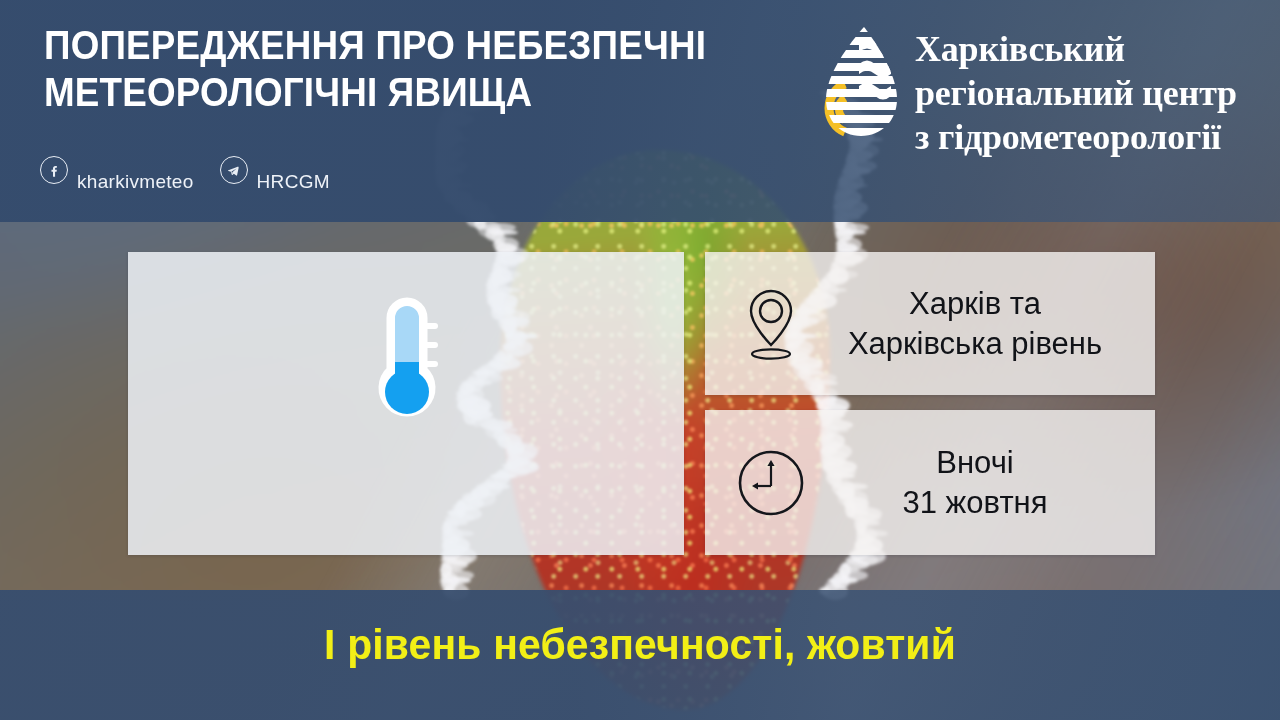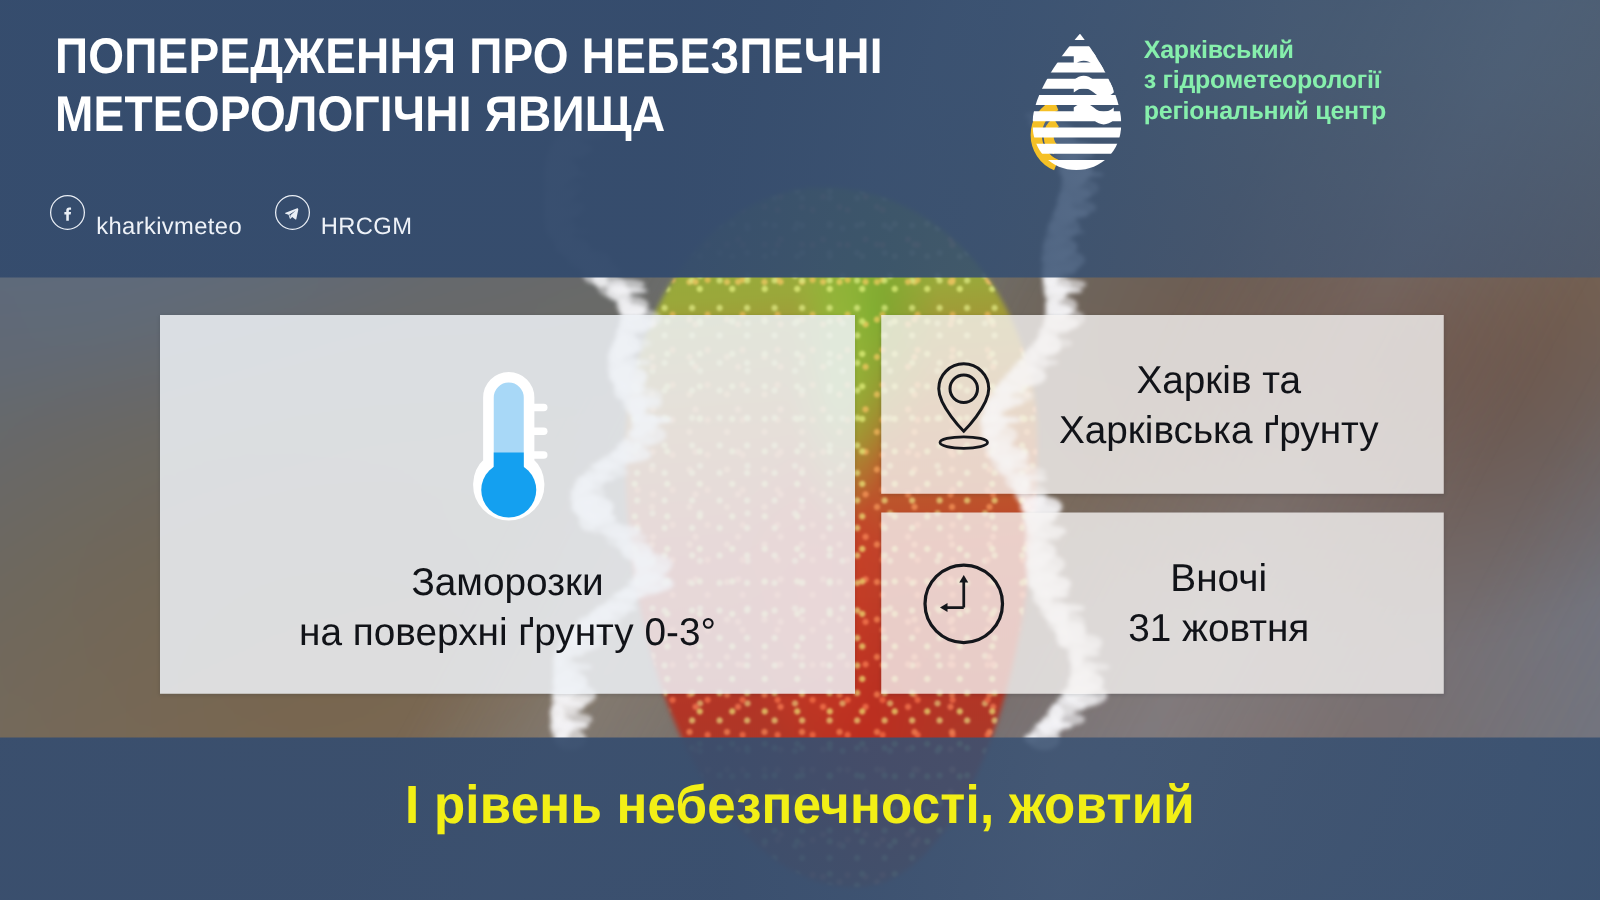--- a/index.html
+++ b/index.html
@@ -159,26 +159,27 @@
   .logo {
     position: absolute;
     left: 815px; top: 24px;
     display: flex;
     align-items: flex-start;
     gap: 14px;
   }
   .logo-mark { width: 86px; height: 116px; flex: none; }
   .logo-text { padding-top: 4px; }
   .logo-line {
-    color: #86efac;
-    font-size: 20px;
+    color: #ffffff;
+    font-size: 36px;
     font-weight: bold;
     line-height: 1.22;
     letter-spacing: -0.2px;
     white-space: nowrap;
+    font-family: Liberation Serif, serif;
   }
   .logo-url {
     color: #ffffff;
     font-size: 23px;
     line-height: 1.25;
     letter-spacing: 0.2px;
     margin-top: 2px;
   }
 
   
@@ -627,53 +628,51 @@
         <g fill="#ffffff">
           <path d="M44 18 q8 -7 16 0 q8 7 16 0 l0 10 q-8 7 -16 0 q-8 -7 -16 0 z"></path>
           <path d="M44 40 q8 -7 16 0 q8 7 16 0 l0 10 q-8 7 -16 0 q-8 -7 -16 0 z"></path>
           <path d="M44 62 q8 -7 16 0 q8 7 16 0 l0 10 q-8 7 -16 0 q-8 -7 -16 0 z"></path>
         </g>
       </g>
     </svg>
 
     <div class="logo-text">
       <div class="logo-line">Харківський</div>
+      <div class="logo-line">регіональний центр</div>
       <div class="logo-line">з гідрометеорології</div>
-      <div class="logo-line">регіональний центр</div>
     </div>
   </div>
 
   <div class="card card-left">
     <svg class="thermo-wrap" viewBox="0 0 100 140">
 
       <path d="M35 26 a16 16 0 0 1 32 0 v52 a24 24 0 1 1 -32 0 z" fill="#ffffff" stroke="#ffffff" stroke-width="9" stroke-linejoin="round"></path>
 
       <path d="M39 26 a12 12 0 0 1 24 0 v56 a20 20 0 1 1 -24 0 z" fill="#a8d8f7"></path>
 
       <circle cx="51" cy="100" r="22" fill="#14a0f0"></circle>
       <rect x="39" y="70" width="24" height="34" fill="#14a0f0"></rect>
 
       <g stroke="#ffffff" stroke-width="6" stroke-linecap="round">
         <line x1="70" y1="34" x2="79" y2="34"></line>
         <line x1="70" y1="53" x2="79" y2="53"></line>
         <line x1="70" y1="72" x2="79" y2="72"></line>
       </g>
     </svg>
-    <div class="card-left-text">Заморозки
-на поверхні ґрунту 0-3°</div>
   </div>
 
   <div class="card card-right card-place">
     <svg class="card-icon" viewBox="0 0 72 82">
       <path d="M36 8 a20 20 0 0 1 20 20 c0 14 -20 34 -20 34 s-20 -20 -20 -34 a20 20 0 0 1 20 -20 z" fill="none" stroke="#14161b" stroke-width="2.4"></path>
       <circle cx="36" cy="28" r="11" fill="none" stroke="#14161b" stroke-width="2.4"></circle>
       <ellipse cx="36" cy="71" rx="19" ry="4.6" fill="none" stroke="#14161b" stroke-width="2.2"></ellipse>
     </svg>
     <div class="card-right-text">Харків та
-Харківська ґрунту</div>
+Харківська рівень</div>
   </div>
 
   <div class="card card-right card-time">
     <svg class="card-icon" viewBox="0 0 72 82">
       <circle cx="36" cy="41" r="31" fill="none" stroke="#14161b" stroke-width="2.6"></circle>
 
       <line x1="36" y1="44" x2="36" y2="21" stroke="#14161b" stroke-width="2.2"></line>
       <path d="M36 18 l-3.6 6 h7.2 z" fill="#14161b"></path>
 
       <line x1="36" y1="44" x2="20" y2="44" stroke="#14161b" stroke-width="2.2"></line>

